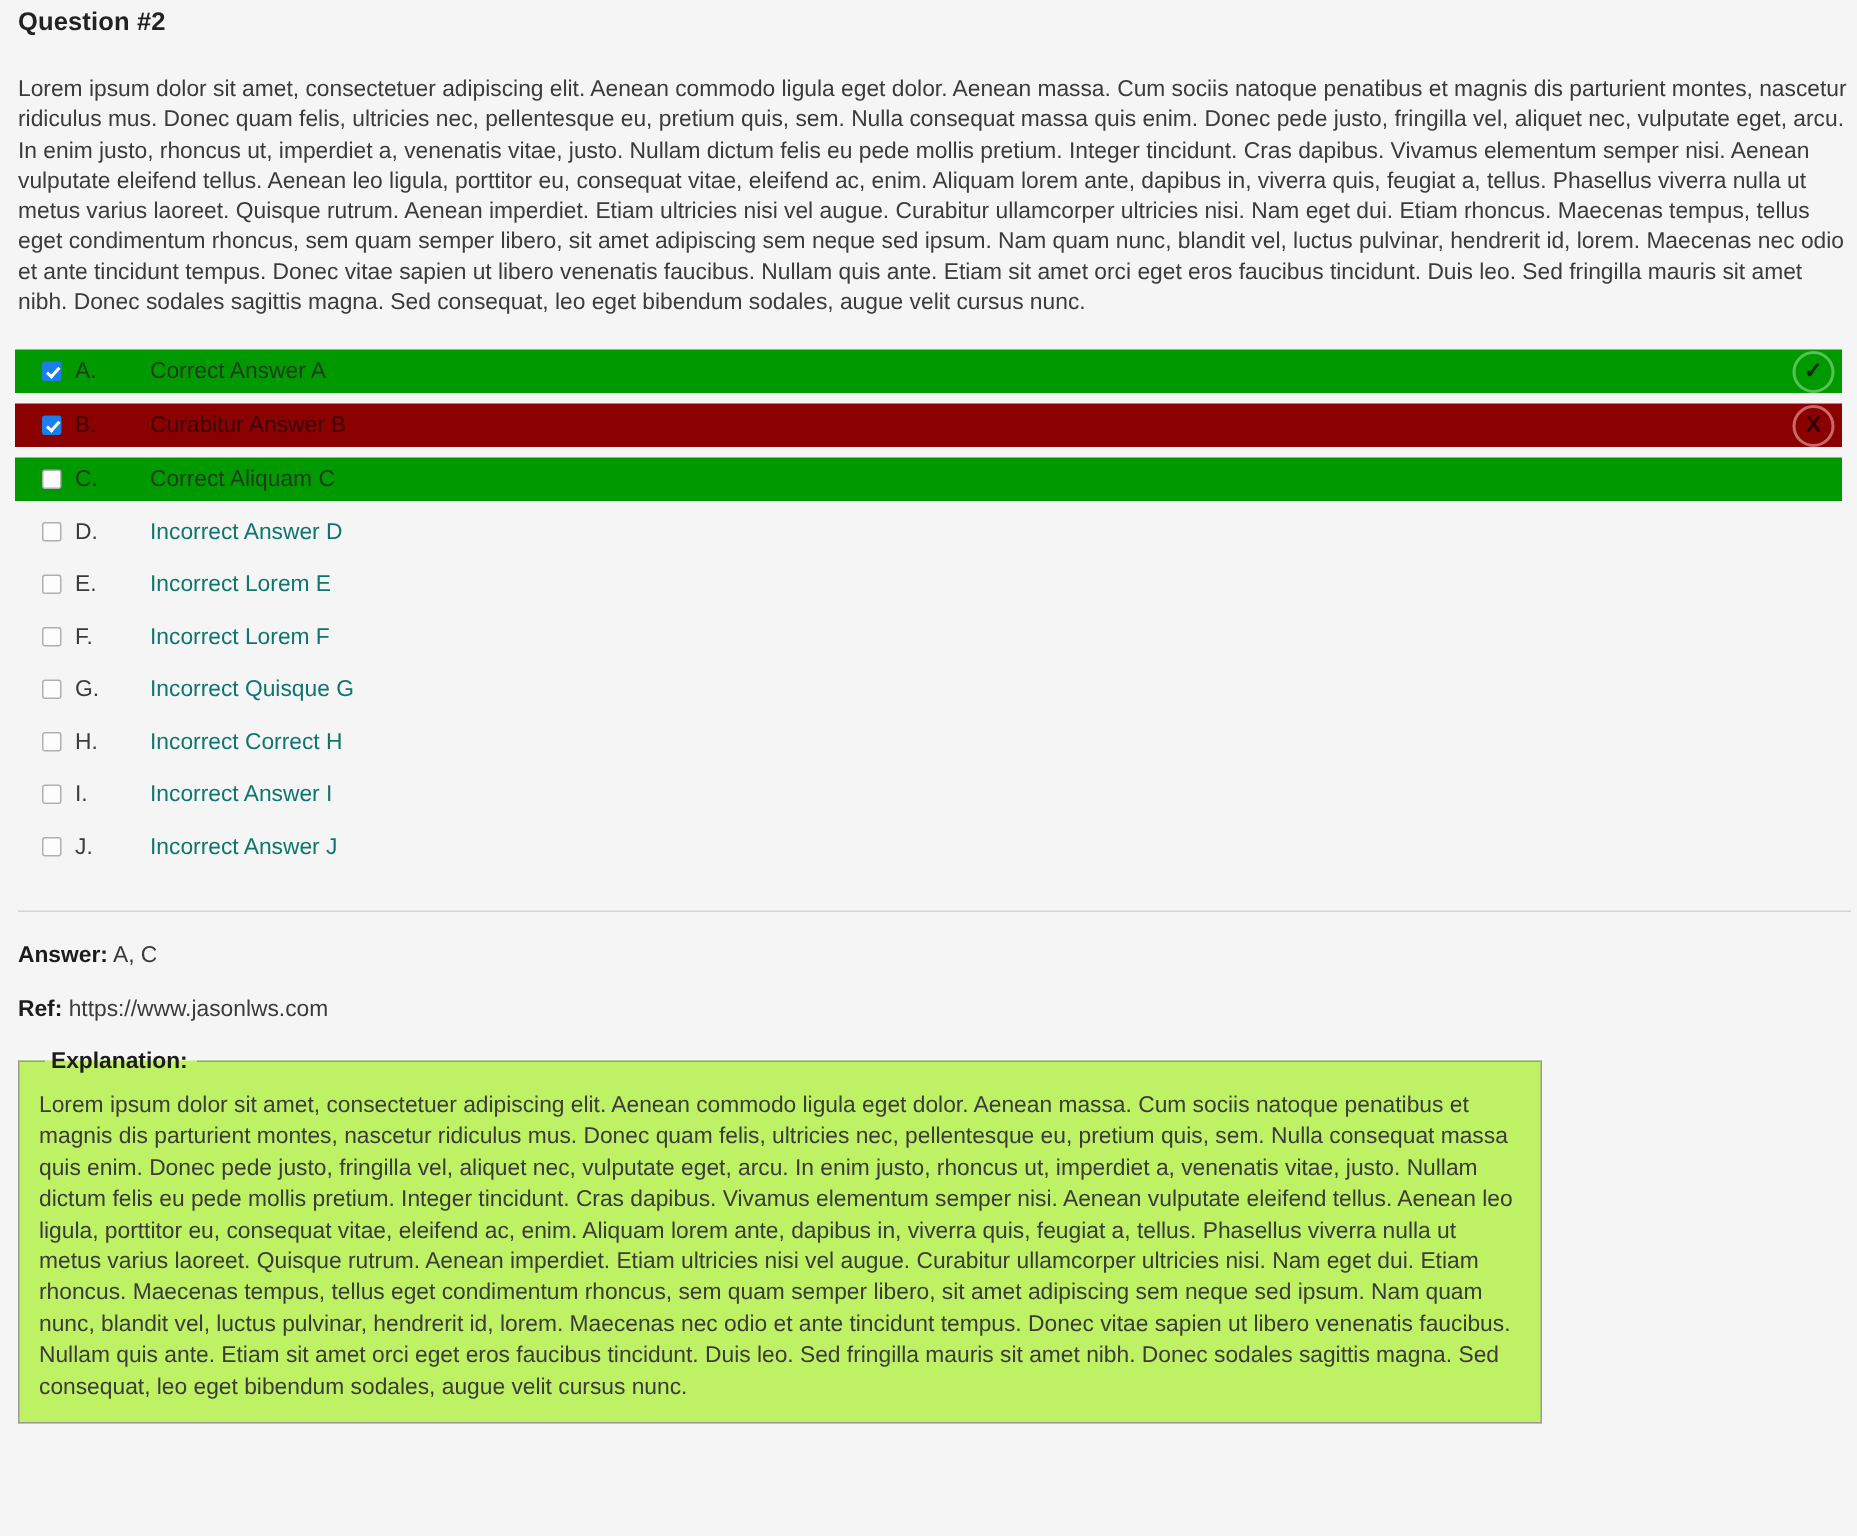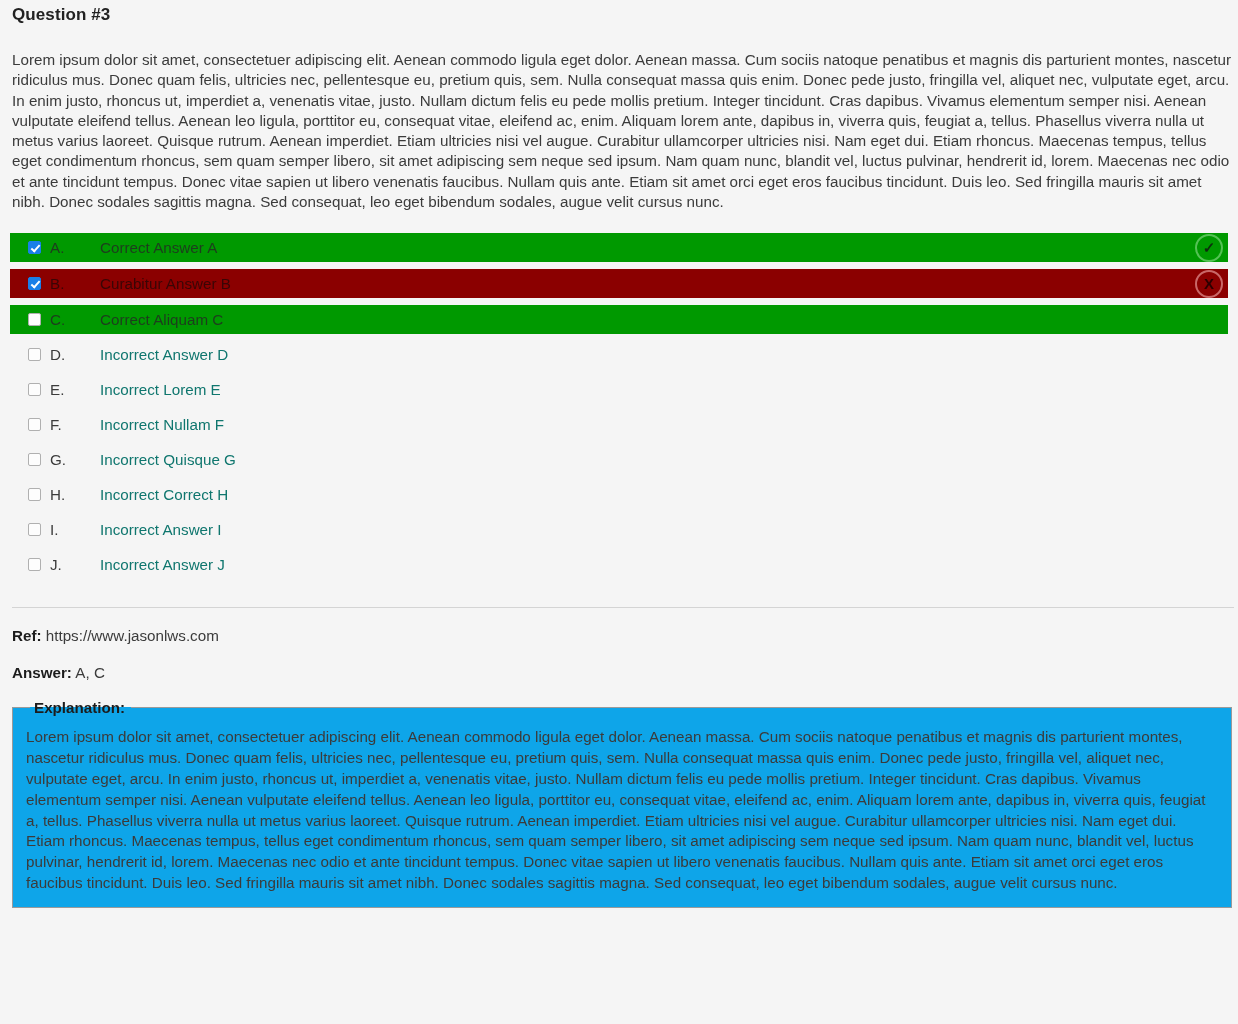--- a/index.html
+++ b/index.html
@@ -141,22 +141,22 @@
     color: #3b3b3b;
     padding: 0 0 0 2px;
   }
   .meta.answer { margin-top: 20px; }
   .meta.ref { margin-top: 19px; }
   .meta b { color: #1c1c1c; }
   fieldset.explanation {
     margin: 18px 3px 0 2px;
     padding: 11px 11px 13px 11px;
     border: 1px solid #9a9a9a;
-    background: #0ea5e9;
-    width: 1220px;
+    background: #bef264;
+    width: 1016px;
     box-sizing: border-box;
   }
   fieldset.explanation legend {
     font-size: 15.2px;
     font-weight: bold;
     color: #1c1c1c;
     padding: 0 6px 0 4px;
     margin-left: 6px;
   }
   .explanation-text {
@@ -165,21 +165,21 @@
     color: #3b3b3b;
     margin: 0;
     padding: 0 2px;
   }
 </style>
 </head>
 <body>
 
 <div class="page">
 
-  <h1 class="question-title">Question #3</h1>
+  <h1 class="question-title">Question #2</h1>
 
   <p class="question-body">Lorem ipsum dolor sit amet, consectetuer adipiscing elit. Aenean commodo ligula eget dolor. Aenean massa. Cum sociis natoque penatibus et magnis dis parturient montes, nascetur ridiculus mus. Donec quam felis, ultricies nec, pellentesque eu, pretium quis, sem. Nulla consequat massa quis enim. Donec pede justo, fringilla vel, aliquet nec, vulputate eget, arcu. In enim justo, rhoncus ut, imperdiet a, venenatis vitae, justo. Nullam dictum felis eu pede mollis pretium. Integer tincidunt. Cras dapibus. Vivamus elementum semper nisi. Aenean vulputate eleifend tellus. Aenean leo ligula, porttitor eu, consequat vitae, eleifend ac, enim. Aliquam lorem ante, dapibus in, viverra quis, feugiat a, tellus. Phasellus viverra nulla ut metus varius laoreet. Quisque rutrum. Aenean imperdiet. Etiam ultricies nisi vel augue. Curabitur ullamcorper ultricies nisi. Nam eget dui. Etiam rhoncus. Maecenas tempus, tellus eget condimentum rhoncus, sem quam semper libero, sit amet adipiscing sem neque sed ipsum. Nam quam nunc, blandit vel, luctus pulvinar, hendrerit id, lorem. Maecenas nec odio et ante tincidunt tempus. Donec vitae sapien ut libero venenatis faucibus. Nullam quis ante. Etiam sit amet orci eget eros faucibus tincidunt. Duis leo. Sed fringilla mauris sit amet nibh. Donec sodales sagittis magna. Sed consequat, leo eget bibendum sodales, augue velit cursus nunc.</p>
 
   <ul class="choices" id="choice-list">
       <li class="choice correct">
         <span class="cb checked"></span>
         <span class="choice-letter">A.</span>
         <span class="choice-text">Correct Answer A</span>
         <span class="mark check">✓</span>
       </li>
@@ -200,21 +200,21 @@
         <span class="choice-text">Incorrect Answer D</span>
       </li>
       <li class="choice plain">
         <span class="cb"></span>
         <span class="choice-letter">E.</span>
         <span class="choice-text">Incorrect Lorem E</span>
       </li>
       <li class="choice plain">
         <span class="cb"></span>
         <span class="choice-letter">F.</span>
-        <span class="choice-text">Incorrect Nullam F</span>
+        <span class="choice-text">Incorrect Lorem F</span>
       </li>
       <li class="choice plain">
         <span class="cb"></span>
         <span class="choice-letter">G.</span>
         <span class="choice-text">Incorrect Quisque G</span>
       </li>
       <li class="choice plain">
         <span class="cb"></span>
         <span class="choice-letter">H.</span>
         <span class="choice-text">Incorrect Correct H</span>
@@ -225,29 +225,29 @@
         <span class="choice-text">Incorrect Answer I</span>
       </li>
       <li class="choice plain">
         <span class="cb"></span>
         <span class="choice-letter">J.</span>
         <span class="choice-text">Incorrect Answer J</span>
       </li>
     </ul>
 
   <hr class="divider">
+
+  <div class="meta answer">
+    <b>Answer:</b>
+    <span>A, C</span>
+  </div>
 
   <div class="meta ref">
     <b>Ref:</b>
     <span>https://www.jasonlws.com</span>
   </div>
 
-  <div class="meta answer">
-    <b>Answer:</b>
-    <span>A, C</span>
-  </div>
-
   <fieldset class="explanation">
     <legend>Explanation:</legend>
     <p class="explanation-text">Lorem ipsum dolor sit amet, consectetuer adipiscing elit. Aenean commodo ligula eget dolor. Aenean massa. Cum sociis natoque penatibus et magnis dis parturient montes, nascetur ridiculus mus. Donec quam felis, ultricies nec, pellentesque eu, pretium quis, sem. Nulla consequat massa quis enim. Donec pede justo, fringilla vel, aliquet nec, vulputate eget, arcu. In enim justo, rhoncus ut, imperdiet a, venenatis vitae, justo. Nullam dictum felis eu pede mollis pretium. Integer tincidunt. Cras dapibus. Vivamus elementum semper nisi. Aenean vulputate eleifend tellus. Aenean leo ligula, porttitor eu, consequat vitae, eleifend ac, enim. Aliquam lorem ante, dapibus in, viverra quis, feugiat a, tellus. Phasellus viverra nulla ut metus varius laoreet. Quisque rutrum. Aenean imperdiet. Etiam ultricies nisi vel augue. Curabitur ullamcorper ultricies nisi. Nam eget dui. Etiam rhoncus. Maecenas tempus, tellus eget condimentum rhoncus, sem quam semper libero, sit amet adipiscing sem neque sed ipsum. Nam quam nunc, blandit vel, luctus pulvinar, hendrerit id, lorem. Maecenas nec odio et ante tincidunt tempus. Donec vitae sapien ut libero venenatis faucibus. Nullam quis ante. Etiam sit amet orci eget eros faucibus tincidunt. Duis leo. Sed fringilla mauris sit amet nibh. Donec sodales sagittis magna. Sed consequat, leo eget bibendum sodales, augue velit cursus nunc.</p>
   </fieldset>
 
 </div>
 
 </body></html>

